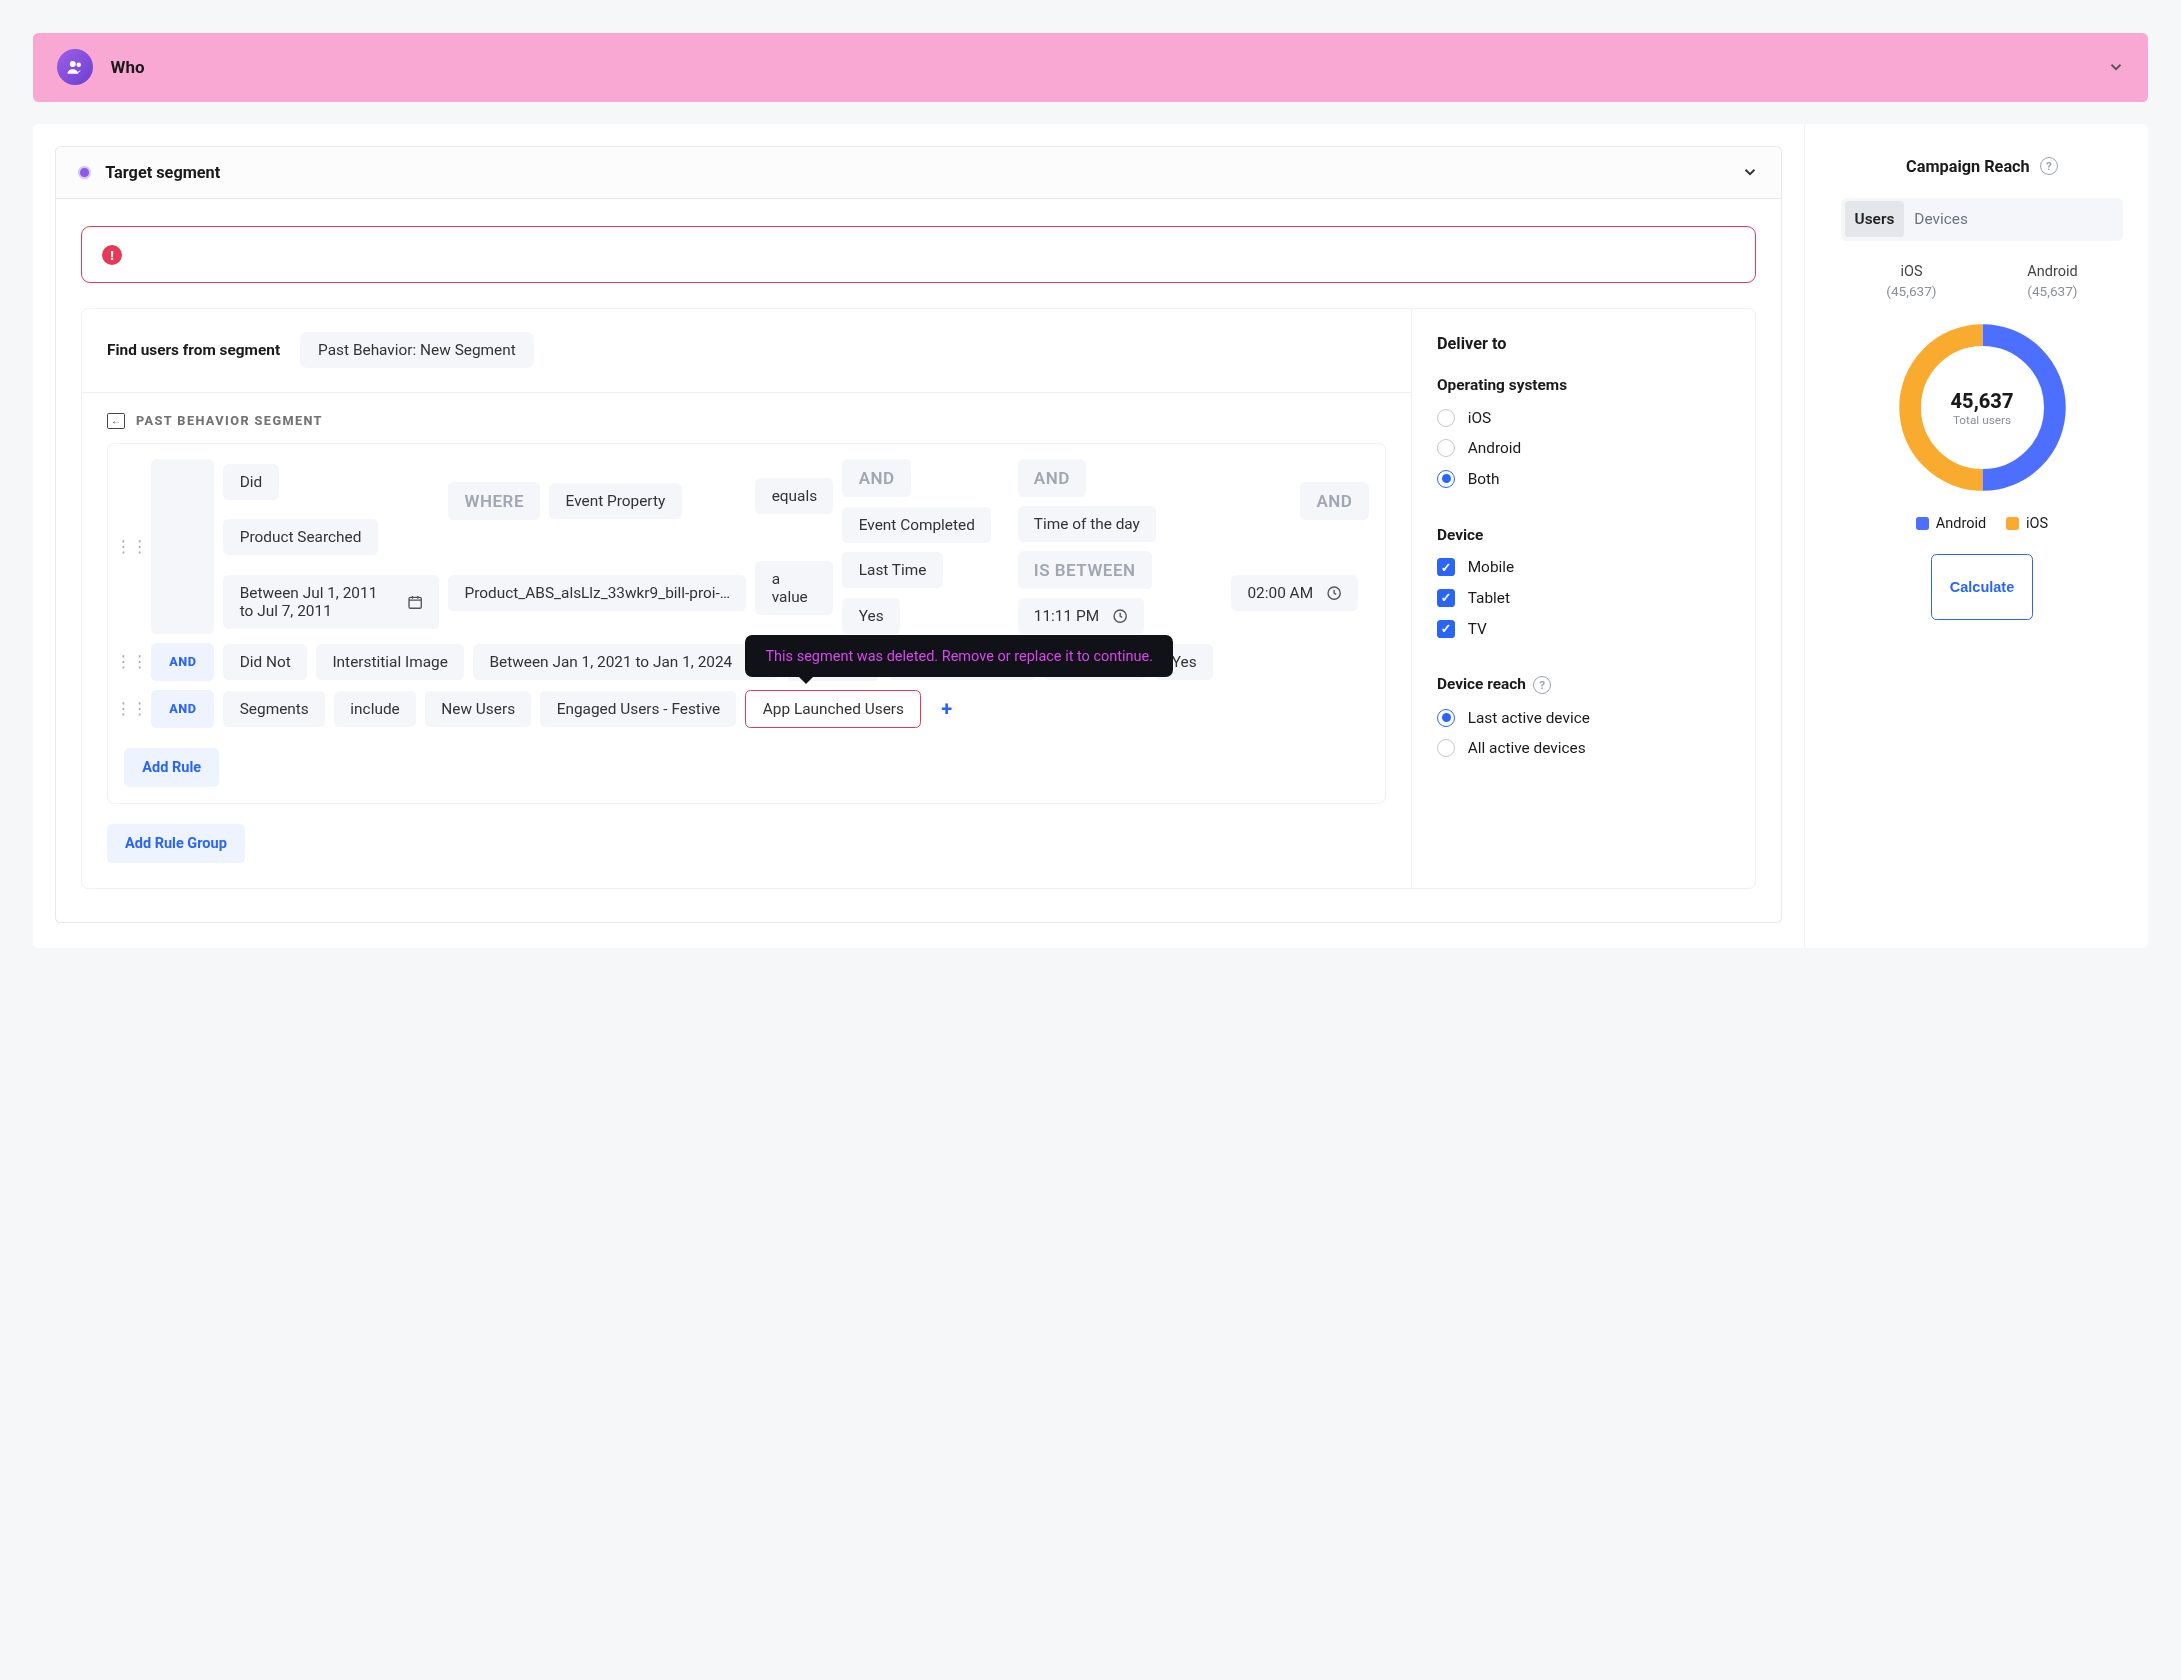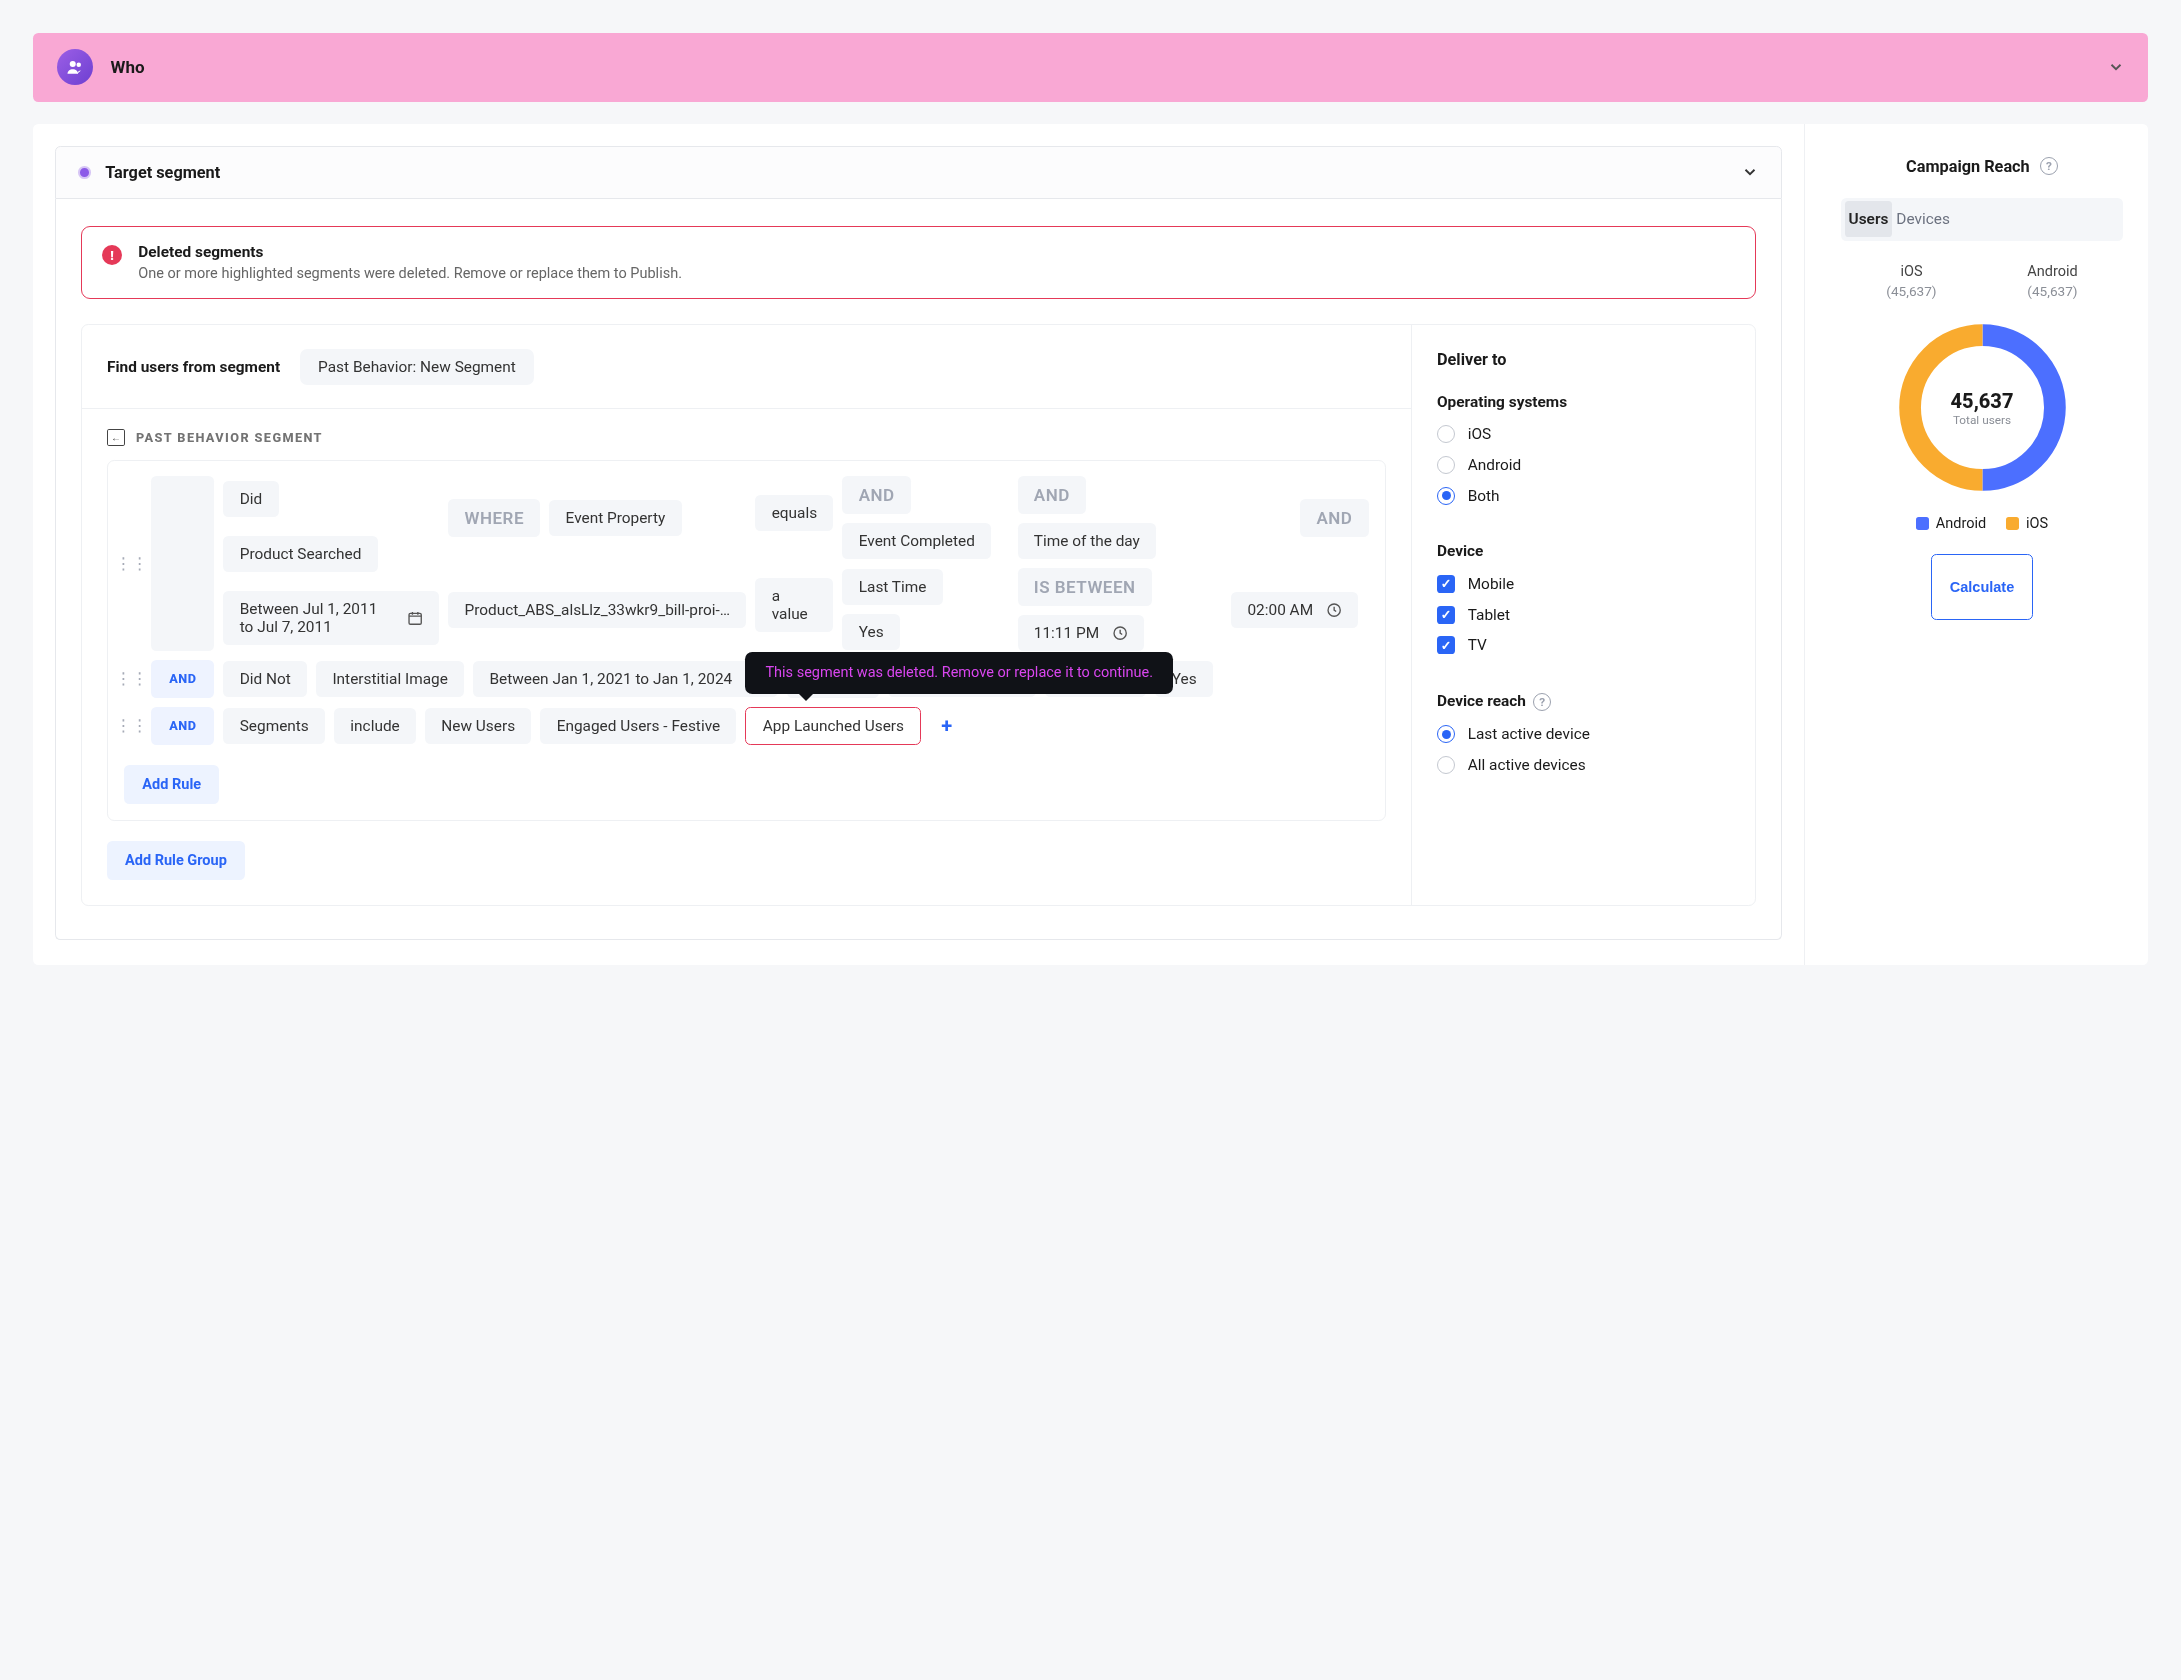--- a/index.html
+++ b/index.html
@@ -102,21 +102,21 @@
   .radio.sel { border-color: #2a65f6; }
   .radio.sel::after { content:""; width:9px; height:9px; background:#2a65f6; border-radius:50%; }
   .check { width: 18px; height: 18px; border-radius: 3.6px; background: #2a65f6; display:flex; align-items:center; justify-content:center; color:#fff; font-size:12.7px; font-weight:900; }
   .sect-gap { height: 25px; }
   .help-circle { width: 18px; height: 18px; border-radius: 50%; border: 1.4px solid #9ba1ae; color:#9ba1ae; display:inline-flex; align-items:center; justify-content:center; font-size:11.8px; font-weight:700; margin-left:7.2px; vertical-align:middle;}
 
   
   .cr-title-row { display:flex; align-items:center; justify-content:center; gap:3px; margin-bottom: 22px;}
   .cr-title { font-weight: 700; font-size: 16.3px; }
   .tabs { display:flex; background:#f4f6f9; border-radius:5.4px; padding:3.6px; margin: 0 auto 22px auto; }
-  .tab { padding: 9px 4px; border-radius:3.6px; font-size:15.4px; color:#6c7280; cursor:pointer;}
+  .tab { padding: 9px 10px; border-radius:3.6px; font-size:15.4px; color:#6c7280; cursor:pointer;}
   .tab.active { background:#e3e6eb; color:#222; font-weight:600;}
   .stats-row { display:flex; justify-content:space-around; margin-bottom: 18px; }
   .stat { text-align:center; }
   .stat-label { font-size:14.5px; color:#444;}
   .stat-val { font-size:13.6px; color:#8b8f97; margin-top:3.6px;}
   .donut-wrap { display:flex; justify-content:center; margin: 9px 0 16.3px 0; position: relative;}
   .donut-center { position:absolute; top:50%; left:50%; transform:translate(-50%,-50%); text-align:center;}
   .donut-big { font-weight:800; font-size:20px;}
   .donut-sub { font-size:11.8px; color:#8b8f97;}
   .legend { display:flex; justify-content:center; gap:20px; font-size:14.5px;}
@@ -158,24 +158,20 @@
           <svg width="18" height="18" viewBox="0 0 24 24" fill="none" stroke="#333" stroke-width="2.5">
               <polyline points="6 9 12 15 18 9"></polyline>
             </svg>
         </div>
       </div>
 
       <div class="ts-body">
 
         <div class="alert">
           <div class="alert-icon">!</div>
-          <div>
-            <div class="alert-title">Deleted segments</div>
-            <div class="alert-msg">One or more highlighted segments were deleted. Remove or replace them to Publish.</div>
-          </div>
         </div>
 
         <div class="card">
           <div class="card-main">
             <div class="find-row">
               <div class="find-label">Find users from segment</div>
               <div class="chip">Past Behavior: New Segment</div>
             </div>
 
             <div class="pbs">

